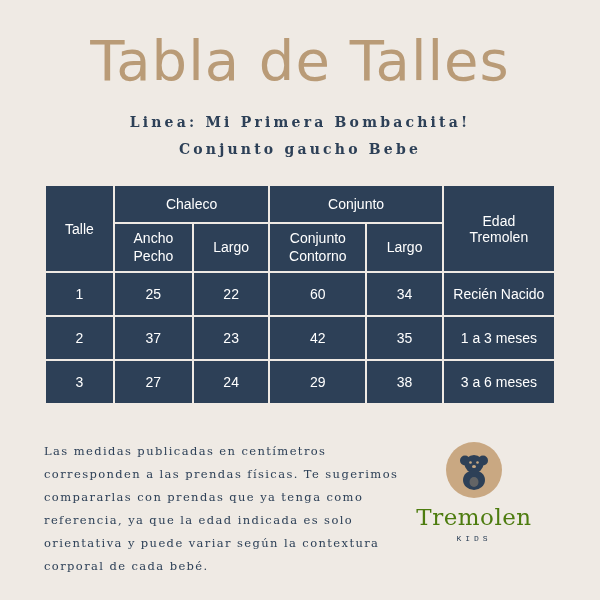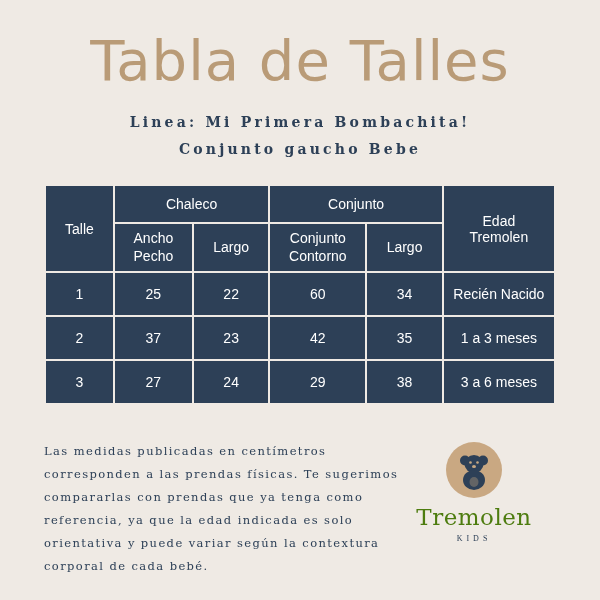--- a/index.html
+++ b/index.html
@@ -132,21 +132,21 @@
     font-size: 23px;
     font-family: "DejaVu Serif", serif;
     letter-spacing: 0.5px;
     line-height: 1;
   }
   .brand-sub {
     color: #2d4057;
     font-size: 8px;
     letter-spacing: 4px;
     margin-top: 5px;
-    font-family: Liberation Serif, serif;
+    font-family: Liberation Mono, monospace;
   }
 </style>
 </head>
 <body>
 
 <div class="page">
 
   <h1 class="title">Tabla de Talles</h1>
 
   <div class="subtitle-block">

